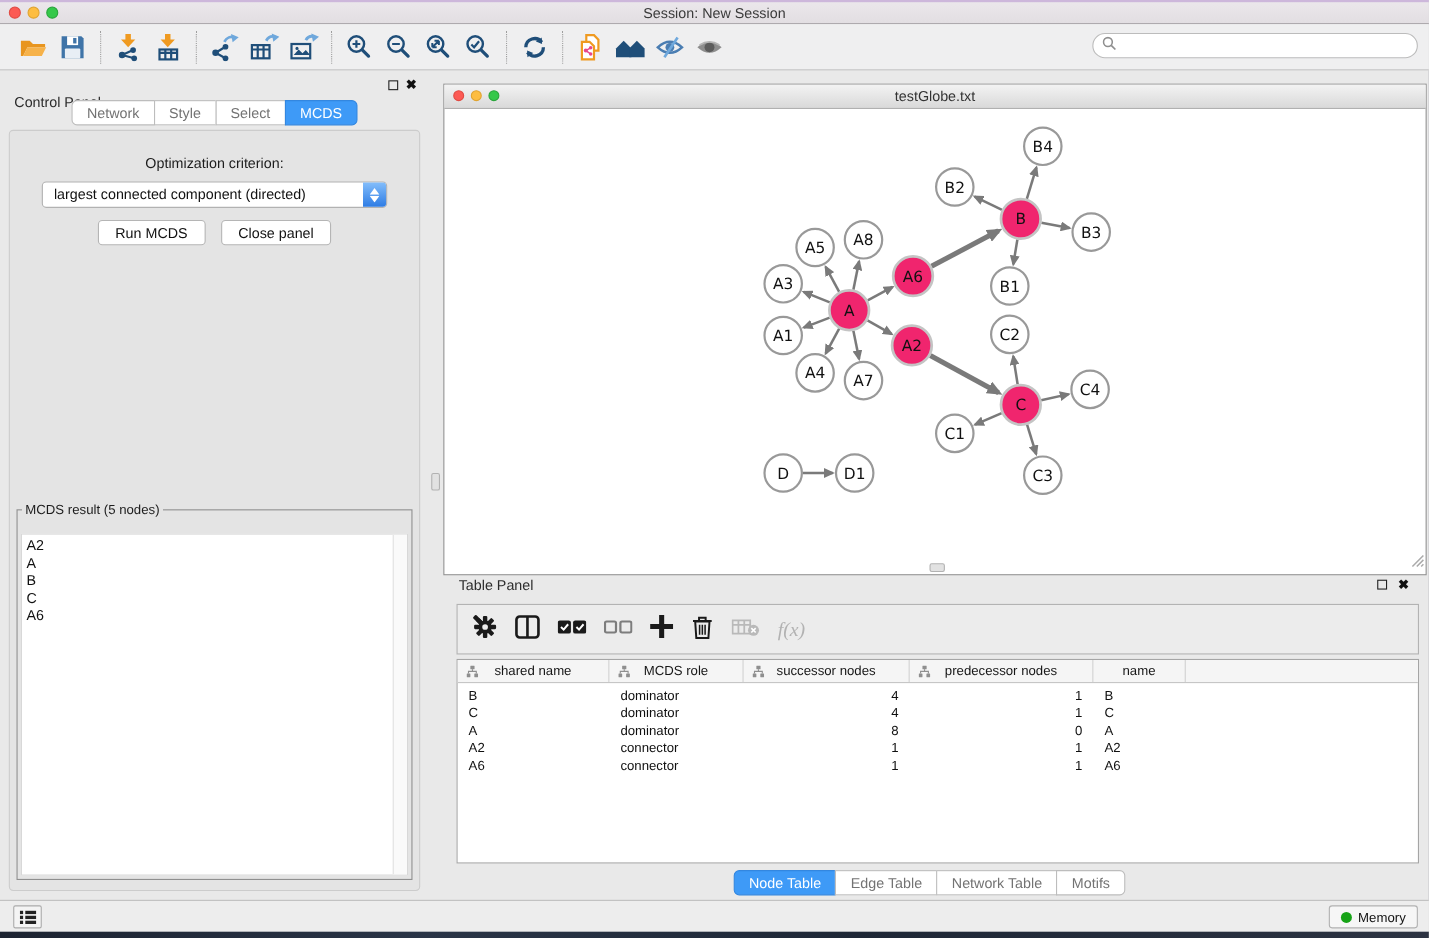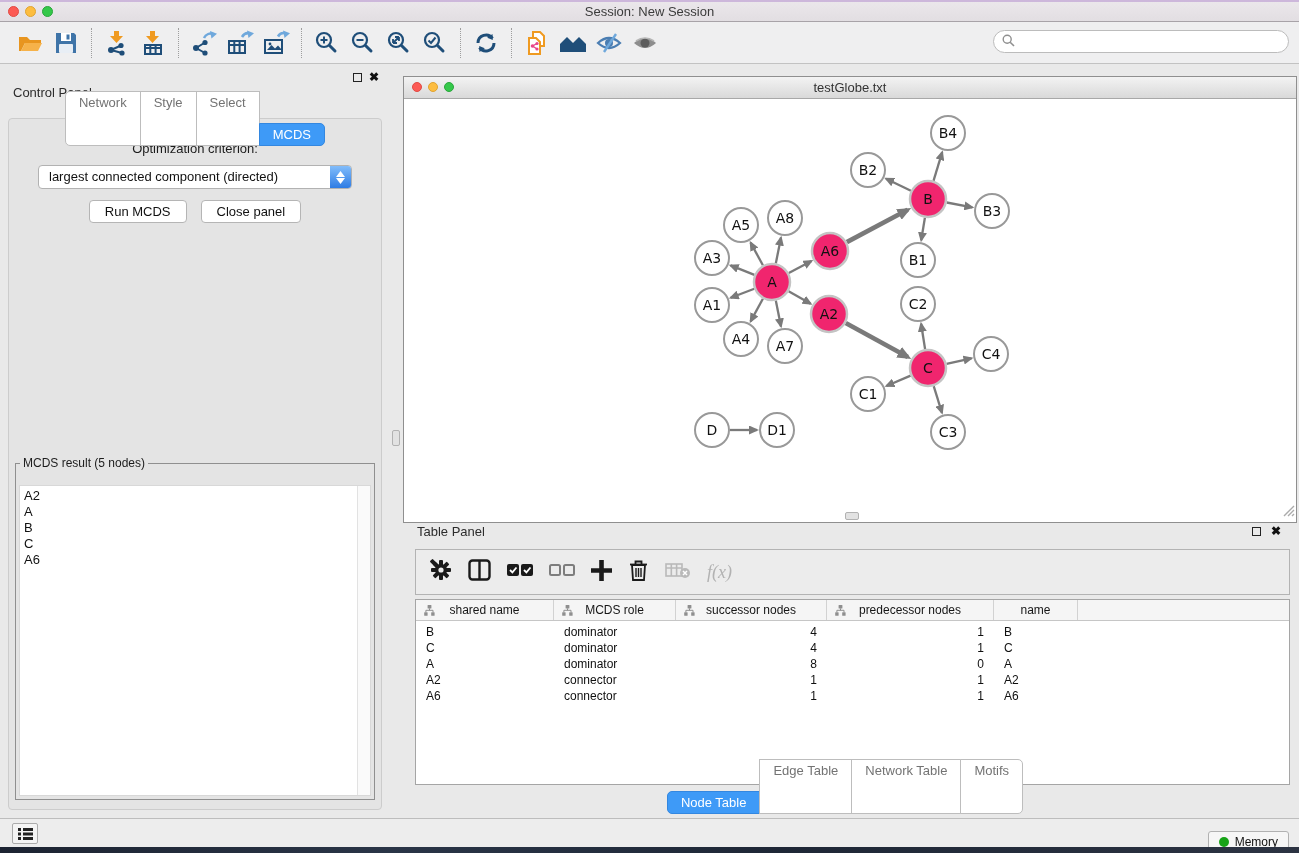--- a/index.html
+++ b/index.html
@@ -33,21 +33,21 @@
   .cp-header .cp-title { position:absolute; left:13px; top:20px; font-size:13px; color:#2c2c2c; }
   .float-ic { position:absolute; top:8px; width:9px; height:9px; border:1.5px solid #222; }
   .close-ic { position:absolute; top:5px; font-size:12px; font-weight:bold; color:#111; }
   .cp-header .float-ic { right:28px; } .cp-header .close-ic { right:11px; }
 
   .seg-row { display:flex; justify-content:center; position:relative; z-index:2; }
   .seg-tab { background:#fff; border:1px solid #bdbdbd; font-size:13px; color:#737373;
     padding:3px 13px; margin-left:-1px; line-height:15px; }
   .seg-tab:first-child { border-radius:5px 0 0 5px; margin-left:0; }
   .seg-tab:last-child { border-radius:0 5px 5px 0; }
-  .seg-tab.sel { background:#3e9af7; border-color:#3387e0; color:#fff;margin-top:32px; }
+  .seg-tab.sel { background:#3e9af7; border-color:#3387e0; color:#fff; }
 
   .cp-body { position:absolute; left:8px; right:8px; top:42px; bottom:8px;
     background:#e4e4e4; border:1px solid #cccccc; border-radius:4px; margin-top:11px; }
   .opt-label { text-align:center; font-size:13px; color:#1c1c1c; margin-top:22px; }
   .dropdown { position:relative; width:314px; height:24px; margin:9px auto 0 auto; background:#fff;
     border:1px solid #b2b2b2; border-radius:4px; font-size:13px; color:#111; }
   .dropdown .dd-value { line-height:22px; padding-left:10px; white-space:nowrap; overflow:hidden; }
   .dd-stepper { position:absolute; right:0; top:0; width:21px; height:22px;
     background:linear-gradient(#82bdfb,#2e7ce4); border-radius:0 3px 3px 0;
     display:flex; flex-direction:column; align-items:center; justify-content:center; gap:1px; }
@@ -104,21 +104,21 @@
   .a-r { text-align:right; padding-right:10px; }
   .tbody { padding-top:3px; }
 
   .tp-tabs { position:absolute; left:0; right:0; bottom:4px; display:flex; justify-content:center; }
 
   
   .statusbar { position:absolute; left:0; right:0; bottom:6px; height:29px; background:#ededed;
     border-top:1px solid #bdbdbd; }
   .list-btn { position:absolute; left:12px; top:4px; width:26px; height:21px; background:#f4f4f4;
     border:1px solid #ababab; border-radius:2px; display:flex; align-items:center; justify-content:center; }
-  .mem-btn { position:absolute; right:10px; top:12px; height:21px; background:#f6f6f6;
+  .mem-btn { position:absolute; right:10px; top:4px; height:21px; background:#f6f6f6;
     border:1px solid #b1b1b1; border-radius:3px; display:flex; align-items:center; gap:6px; padding:0 10px; }
   .mem-dot { width:10px; height:10px; border-radius:50%; background:#17a317; }
   .mem-label { font-size:12px; color:#111; }
   .desktop-strip { position:absolute; left:0; right:0; bottom:0; height:6px;
     background:linear-gradient(90deg,#1c2331,#2a3547 30%,#1e2736 60%,#2c3342); }
 </style>
 </head>
 <body>
 
 <div class="app">

